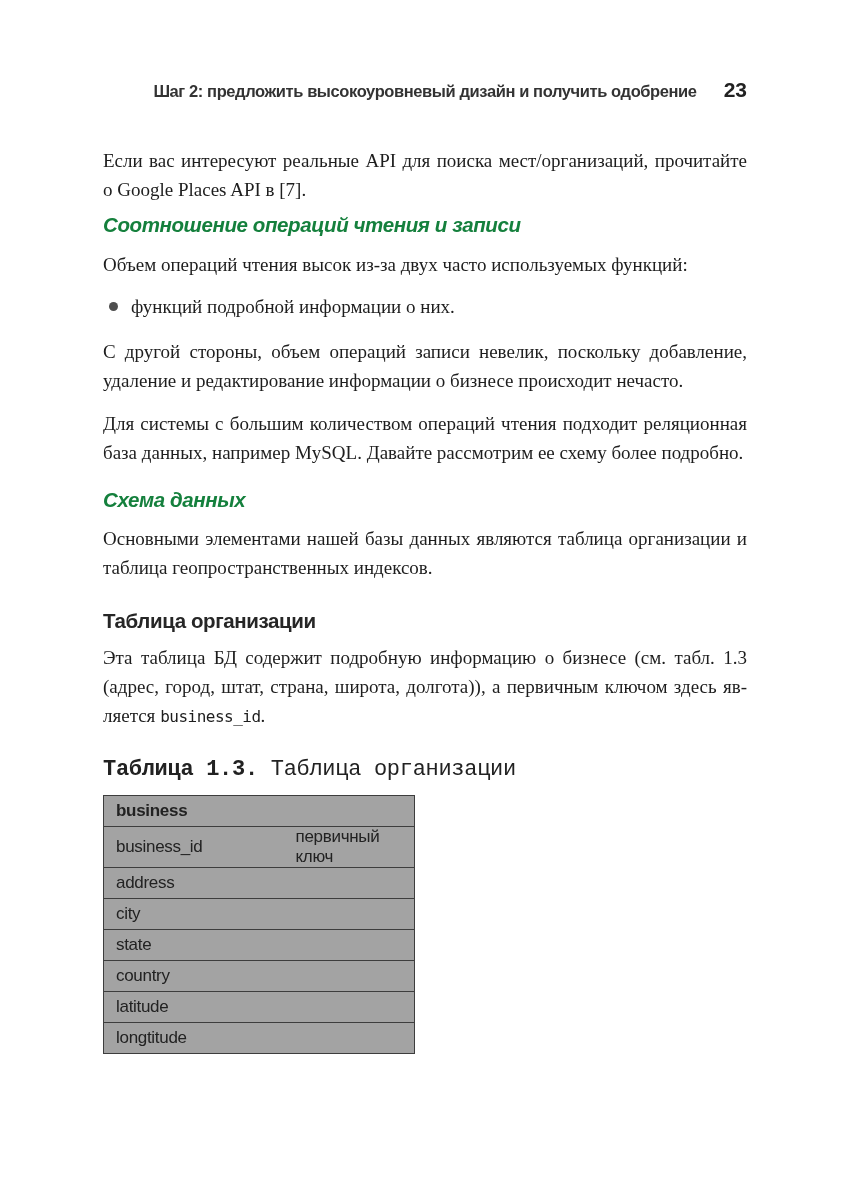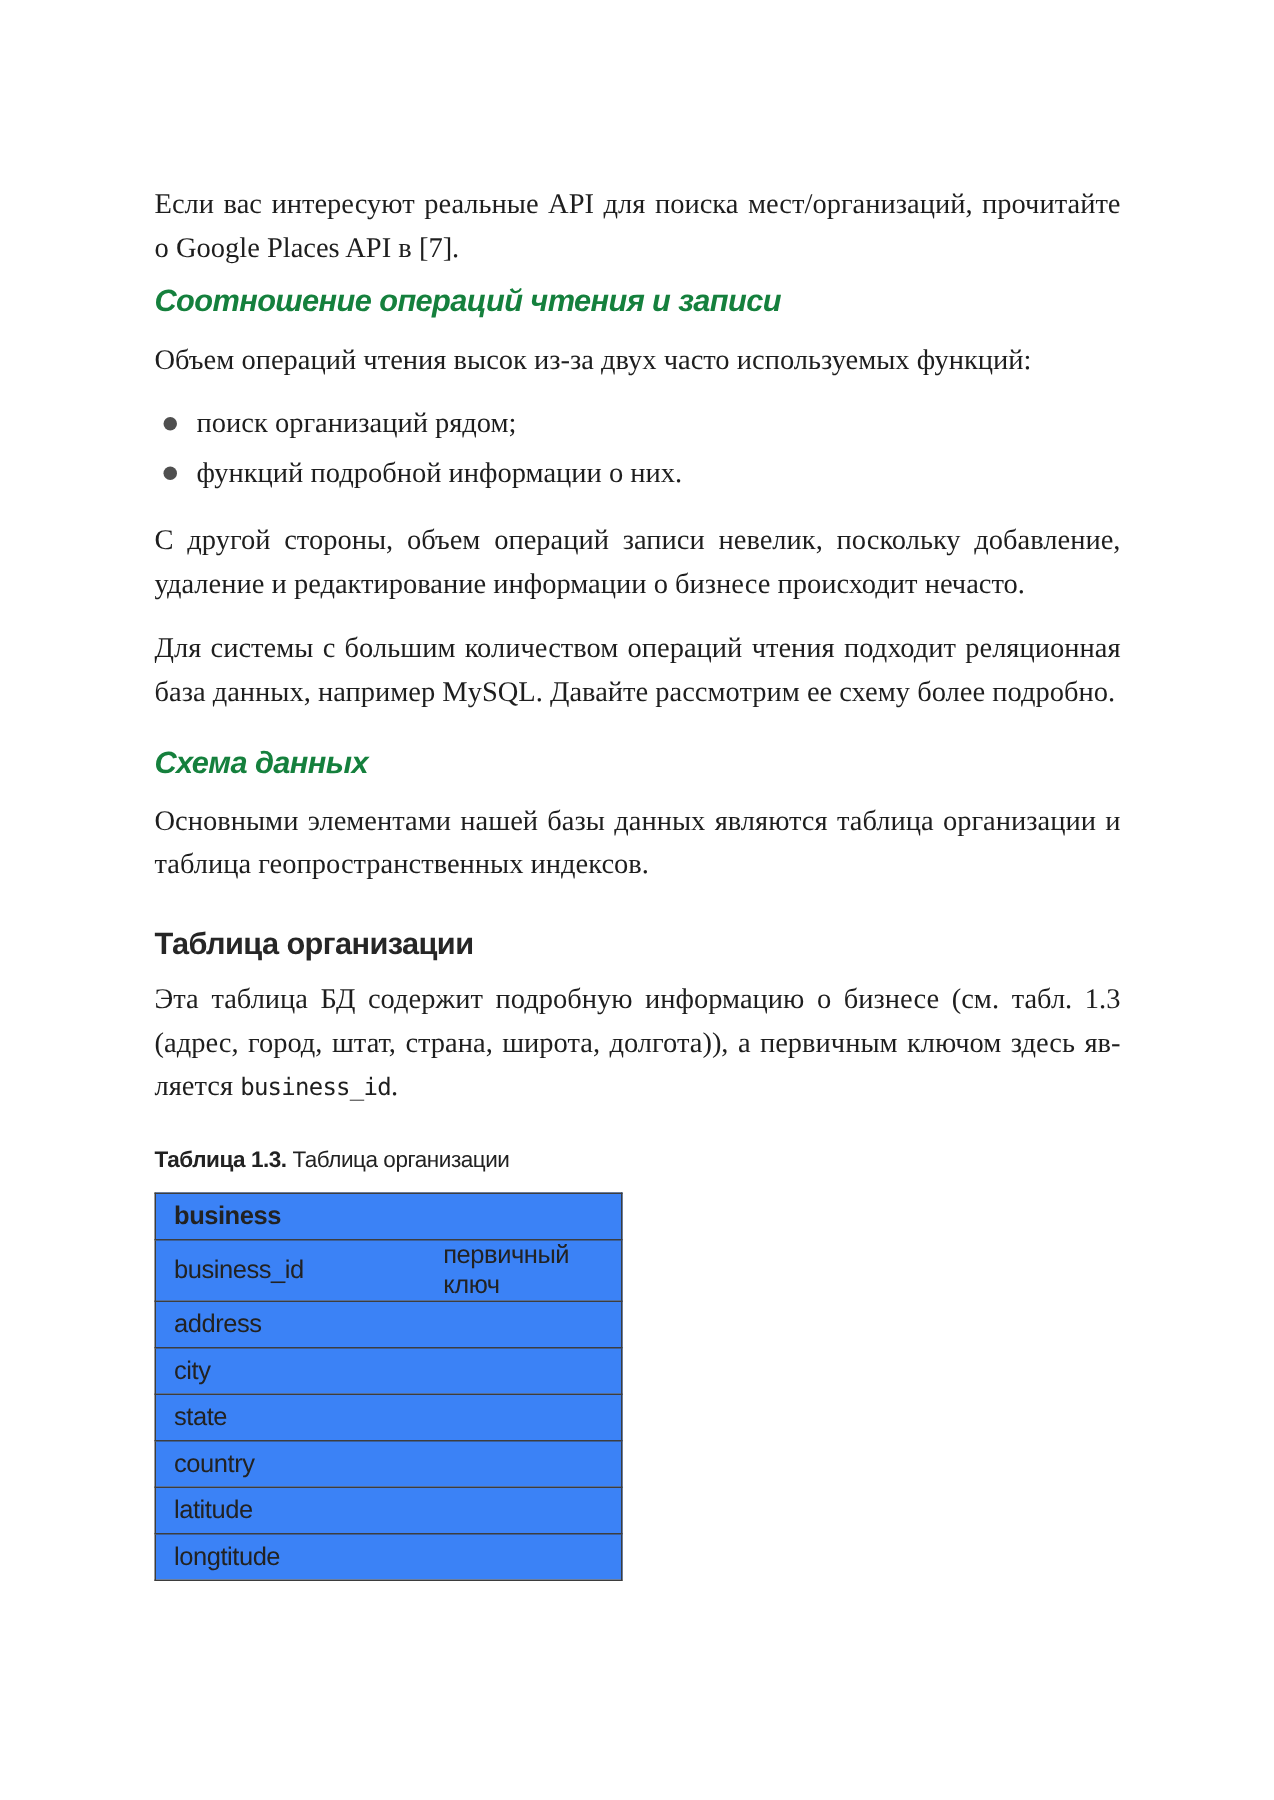--- a/index.html
+++ b/index.html
@@ -93,65 +93,65 @@
   }
   .p-table-desc { margin-top: 9px; }
   code.inline-code {
     font-family: "DejaVu Sans Mono", monospace;
     font-size: 16px;
     letter-spacing: -0.5px;
     color: #1e1e1e;
   }
   .table-caption {
     margin-top: 26px;
-    font-family: Liberation Sans, sans-serif;
-    font-size: 15px;
+    font-family: Liberation Mono, monospace;
+    font-size: 22px;
     letter-spacing: -0.3px;
     color: #222222;
   }
   .table-caption .caption-label { font-weight: 700; }
   table.db-table {
     margin-top: 13px;
     width: 312px;
     border-collapse: collapse;
     font-family: "Liberation Sans", sans-serif;
     font-size: 17px;
     letter-spacing: -0.3px;
     color: #222222;
   }
   table.db-table td {
     border: 1px solid #3d3d3d;
     height: 31px;
     padding: 0 0 0 12px;
     vertical-align: middle;
-    background: #3b82f6;
+    background: #a3a3a3;
   }
   table.db-table td.th-cell { font-weight: 700; }
   table.db-table td.name-cell { width: 180px; border-right: none; }
   table.db-table td.note-cell { border-left: none; }
 </style>
 </head>
 <body>
 
 <div class="page">
 
+  <div class="running-head">
+    <span>Шаг 2: предложить высокоуровневый дизайн и получить одобрение</span>
+    <span class="page-number">23</span>
+  </div>
 
   <p class="body p-intro">Если вас интересуют реальные API для поиска мест/организаций, прочитайте о Google Places API в [7].</p>
 
 
 
   <h2 class="subsection-title">Соотношение операций чтения и записи</h2>
 
   <p class="body p-after-h2">Объем операций чтения высок из-за двух часто используемых функций:</p>
 
   <ul class="bullet-list">
-    <li>
-      <span class="bullet-dot"></span>
-      <span>поиск организаций рядом;</span>
-    </li>
     <li>
       <span class="bullet-dot"></span>
       <span>функций подробной информации о них.</span>
     </li>
   </ul>
 
   <p class="body p-writes">С другой стороны, объем операций записи невелик, поскольку добавление, уда­ление и редактирование информации о бизнесе происходит нечасто.</p>
 
   <p class="body p-mysql">Для системы с большим количеством операций чтения подходит реляционная база данных, например MySQL. Давайте рассмотрим ее схему более подробно.</p>
 

